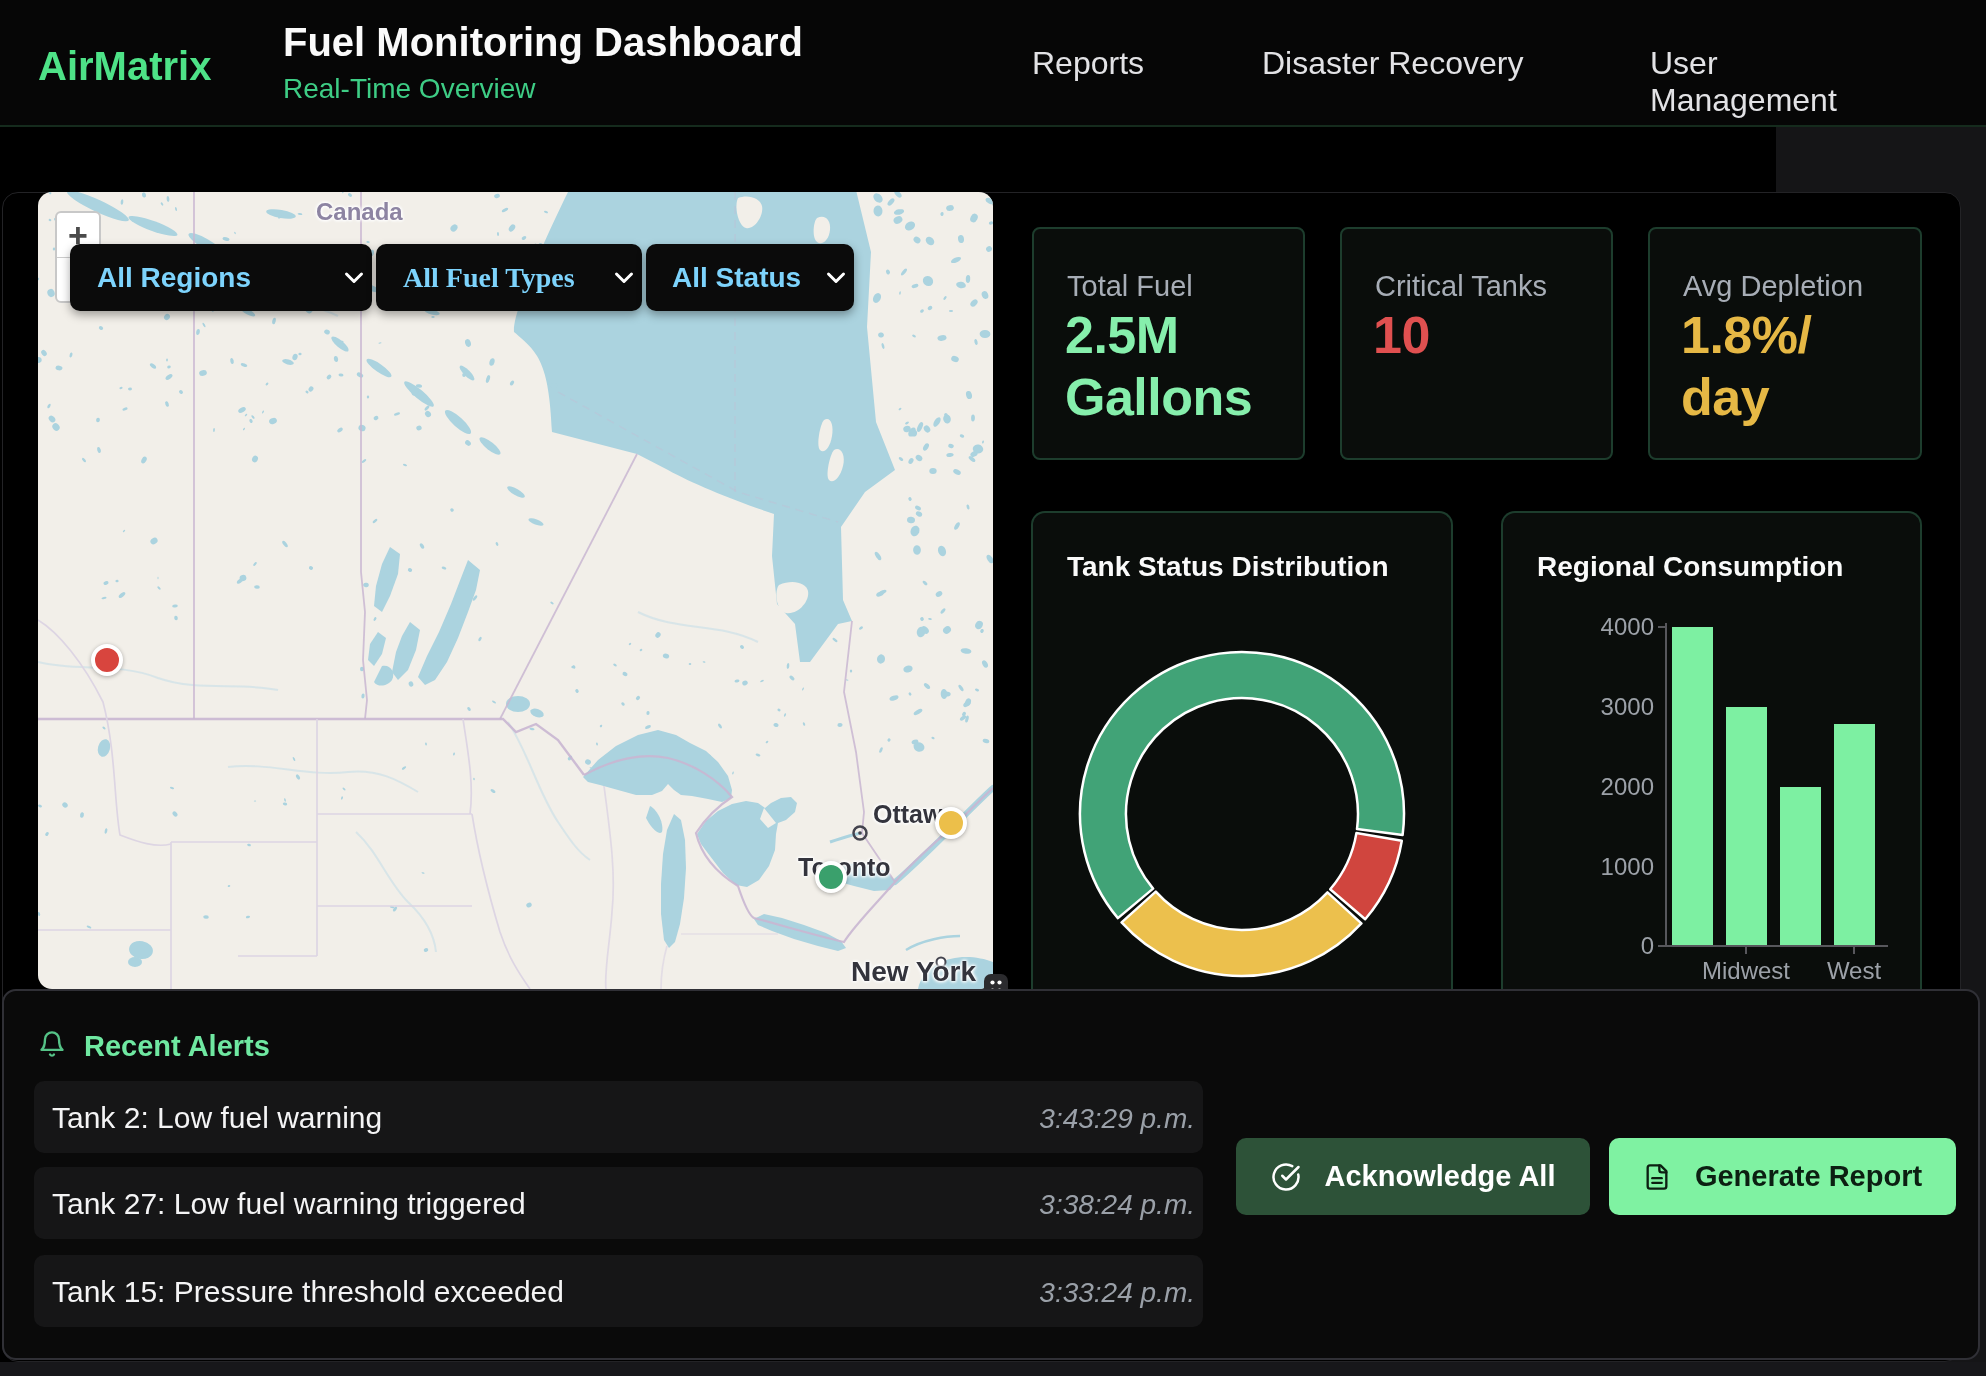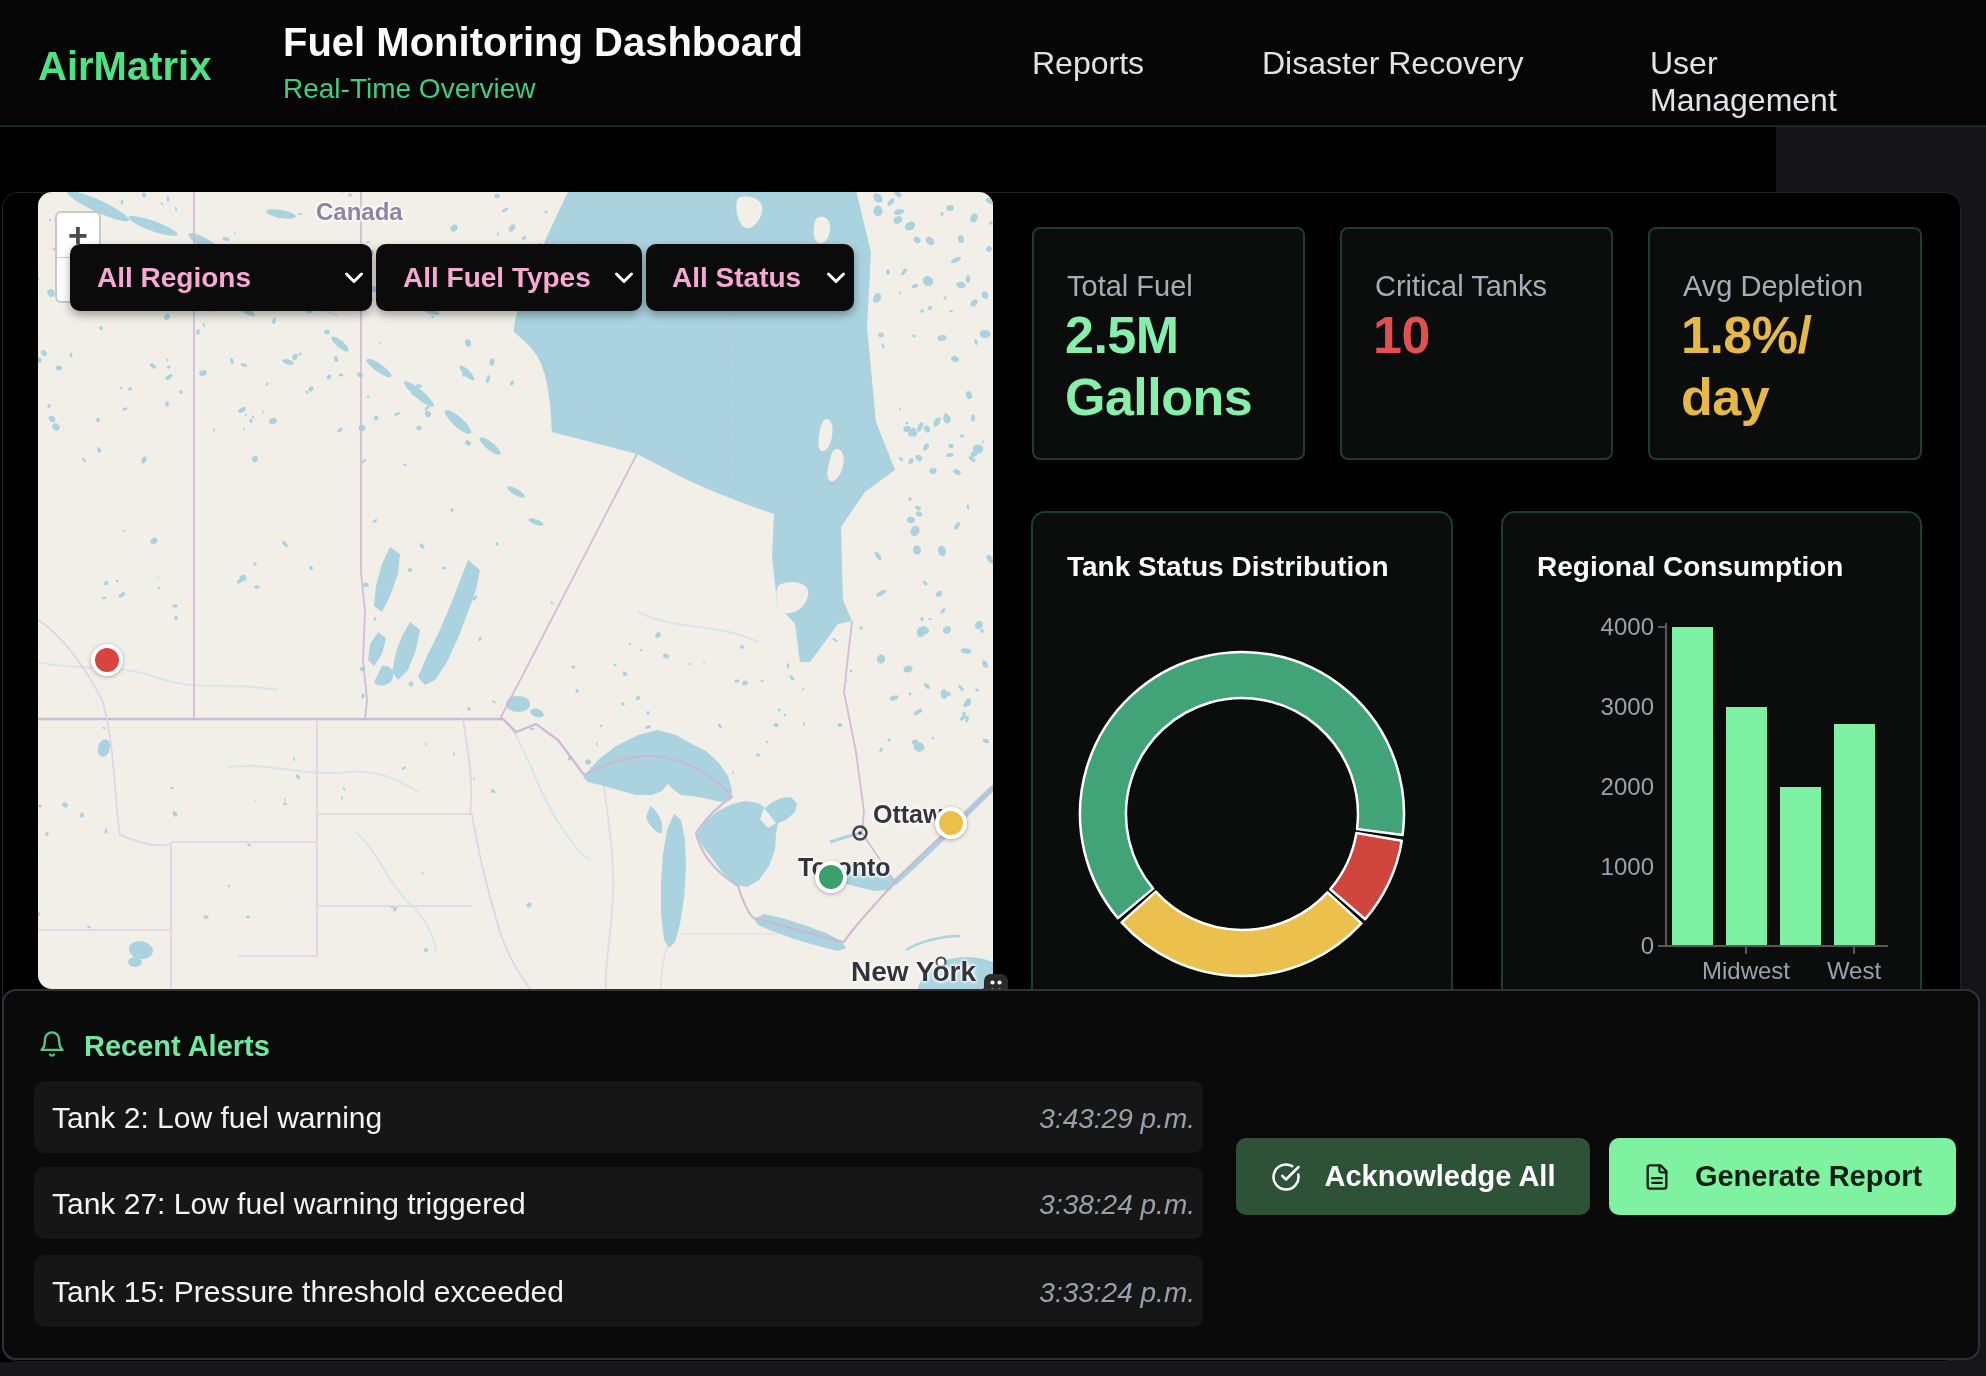--- a/index.html
+++ b/index.html
@@ -12,21 +12,21 @@
 #logo { position:absolute; left:38px; top:44px; font-size:40px; font-weight:bold; color:#4ee287; letter-spacing:0; }
 #title { position:absolute; left:283px; top:20px; font-size:40px; font-weight:bold; color:#fafafa; }
 #subtitle { position:absolute; left:283px; top:73px; font-size:28px; color:#3ecd85; }
 .nav { position:absolute; top:45px; font-size:32px; color:#e2e2e5; }
 
 
 #contentpanel { position:absolute; left:2px; top:192px; width:1959px; height:1170px; border:1px solid #232326; border-radius:16px; background:#000; }
 
 
 #map { position:absolute; left:38px; top:192px; width:955px; height:797px; border-radius:14px; background:#f2efe9; overflow:hidden; }
-.pill { position:absolute; background:#0b0b0b; border-radius:10px; height:67px; color:#f9a8d4; font-size:28px; font-weight:bold; display:flex; align-items:center; box-shadow:0 4px 10px rgba(0,0,0,.35); }
+.pill { position:absolute; background:#0b0b0b; border-radius:10px; height:67px; color:#7dd3fc; font-size:28px; font-weight:bold; display:flex; align-items:center; box-shadow:0 4px 10px rgba(0,0,0,.35); }
 .pill svg { position:absolute; }
 #zoomctl { position:absolute; left:17px; top:19px; width:46px; height:92px; background:#fff; border-radius:6px; border:2px solid #c8c8c8; }
 #zoomctl .plus { position:absolute; left:0; top:0; width:100%; text-align:center; font-size:34px; font-weight:bold; color:#4a4a4a; line-height:44px;}
 #zoomctl .sep { position:absolute; left:0; top:44px; width:100%; height:1px; background:#ccc; }
 .mapdot { position:absolute; border-radius:50%; width:32px; height:32px; border:4px solid #fff; box-shadow:0 1px 4px rgba(0,0,0,.3); }
 .maplabel { position:absolute; color:#34343d; font-weight:600; text-shadow:0 0 3px #fff, 0 0 3px #fff, 0 0 4px #fff, 0 0 4px #fff; }
 
 
 .scard { position:absolute; background:#0a0d0b; border:2px solid #1d3d2d; border-radius:8px; }
 .slabel { position:absolute; left:33px; top:41px; font-size:29px; color:#a7adb6; }
@@ -500,21 +500,21 @@
     <div id="zoomctl">
         <div class="plus">+</div>
         <div class="sep"></div>
       </div>
     <div class="pill" style="left:32px; top:52px; width:302px;">
         <span style="margin-left:27px;">All Regions</span>
       <svg style="right:8px;top:27px;" width="20" height="14" viewBox="0 0 20 14">
           <path d="M2.5 3 L10 10.5 L17.5 3" stroke="#fff" stroke-width="3" fill="none" stroke-linecap="round" stroke-linejoin="round"></path>
         </svg>
       </div>
-    <div class="pill" style="left:338px; top:52px; width:266px;">
+    <div class="pill" style="left:338px; top:52px; width:266px;font-family:Liberation Serif, serif;">
         <span style="margin-left:27px;">All Fuel Types</span>
       <svg style="right:8px;top:27px;" width="20" height="14" viewBox="0 0 20 14">
           <path d="M2.5 3 L10 10.5 L17.5 3" stroke="#fff" stroke-width="3" fill="none" stroke-linecap="round" stroke-linejoin="round"></path>
         </svg>
       </div>
     <div class="pill" style="left:608px; top:52px; width:208px;">
         <span style="margin-left:26px;">All Status</span>
       <svg style="right:8px;top:27px;" width="20" height="14" viewBox="0 0 20 14">
           <path d="M2.5 3 L10 10.5 L17.5 3" stroke="#fff" stroke-width="3" fill="none" stroke-linecap="round" stroke-linejoin="round"></path>
         </svg>

